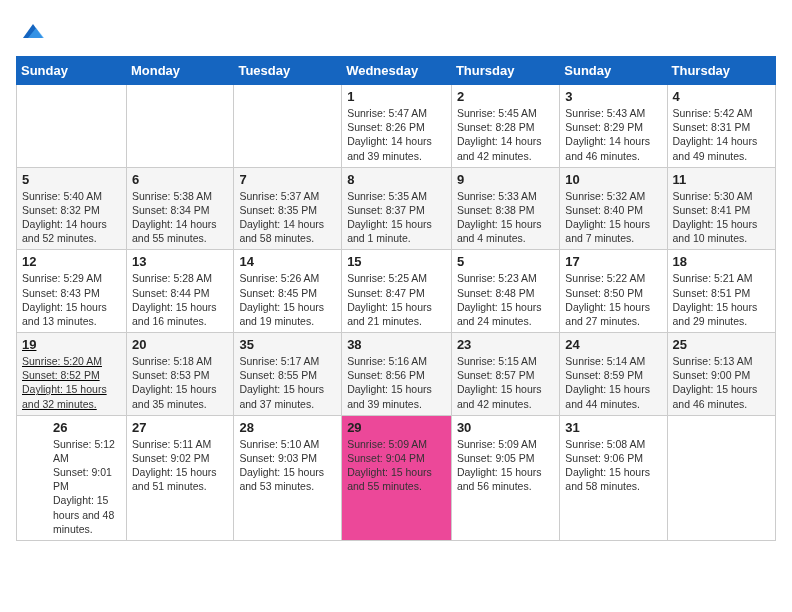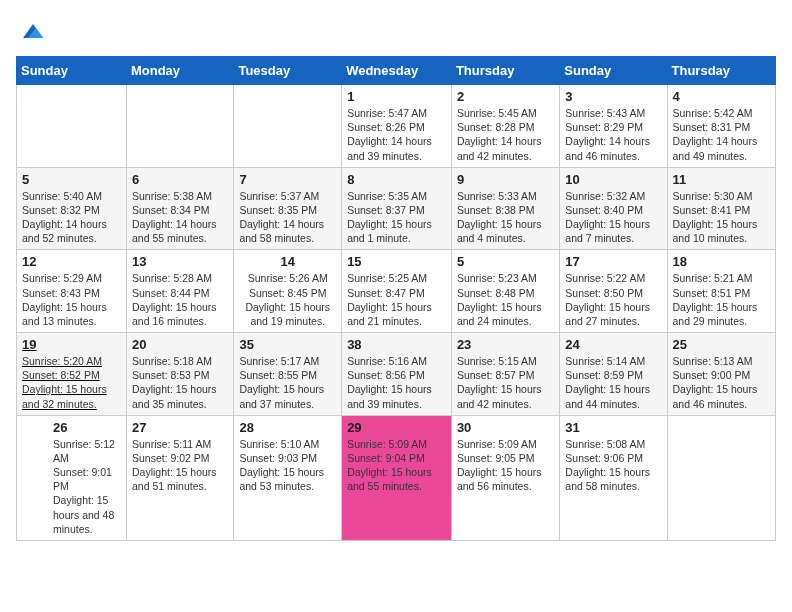--- a/index.html
+++ b/index.html
@@ -150,21 +150,21 @@
         <td style="background: rgb(245, 245, 245);"><span class="day-number">10</span>
         <span class="cell-text">Sunrise: 5:32 AM<br>Sunset: 8:40 PM<br>Daylight: 15 hours and 7 minutes.</span></td>
         <td style="background: rgb(245, 245, 245);"><span class="day-number">11</span>
         <span class="cell-text">Sunrise: 5:30 AM<br>Sunset: 8:41 PM<br>Daylight: 15 hours and 10 minutes.</span></td>
       </tr>
       <tr>
         <td style="background: rgb(255, 255, 255);"><span class="day-number">12</span>
         <span class="cell-text">Sunrise: 5:29 AM<br>Sunset: 8:43 PM<br>Daylight: 15 hours and 13 minutes.</span></td>
         <td style="background: rgb(255, 255, 255);"><span class="day-number">13</span>
         <span class="cell-text">Sunrise: 5:28 AM<br>Sunset: 8:44 PM<br>Daylight: 15 hours and 16 minutes.</span></td>
-        <td style="background: rgb(255, 255, 255); text-align: center;"><span class="day-number">14</span>
+        <td style="background: rgb(255, 255, 255);"><span class="day-number">14</span>
         <span class="cell-text">Sunrise: 5:26 AM<br>Sunset: 8:45 PM<br>Daylight: 15 hours and 19 minutes.</span></td>
         <td style="background: rgb(255, 255, 255);"><span class="day-number">15</span>
         <span class="cell-text">Sunrise: 5:25 AM<br>Sunset: 8:47 PM<br>Daylight: 15 hours and 21 minutes.</span></td>
         <td style="background: rgb(255, 255, 255);"><span class="day-number">5</span>
         <span class="cell-text">Sunrise: 5:23 AM<br>Sunset: 8:48 PM<br>Daylight: 15 hours and 24 minutes.</span></td>
         <td style="background: rgb(255, 255, 255);"><span class="day-number">17</span>
         <span class="cell-text">Sunrise: 5:22 AM<br>Sunset: 8:50 PM<br>Daylight: 15 hours and 27 minutes.</span></td>
         <td style="background: rgb(255, 255, 255);"><span class="day-number">18</span>
         <span class="cell-text">Sunrise: 5:21 AM<br>Sunset: 8:51 PM<br>Daylight: 15 hours and 29 minutes.</span></td>
       </tr>

